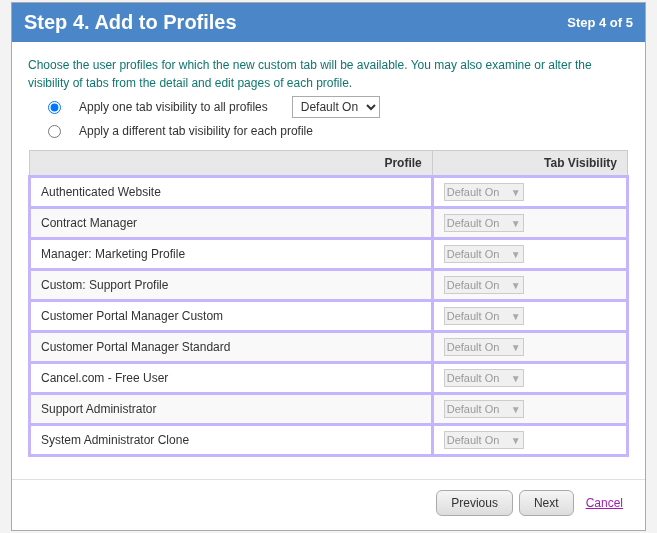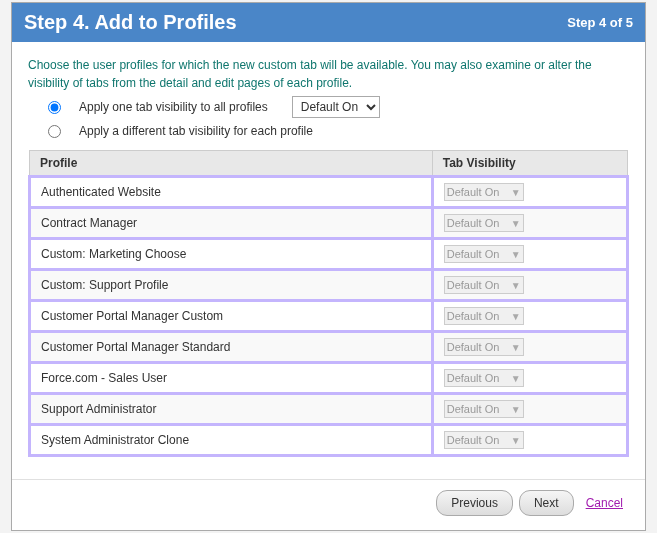--- a/index.html
+++ b/index.html
@@ -79,21 +79,21 @@
     .profiles-table {
       width: 100%;
       border-collapse: collapse;
       border: 1px solid #ccc;
       margin-bottom: 12px;
     }
     .profiles-table th {
       background: #e8e8e8;
       border: 1px solid #ccc;
       padding: 5px 10px;
-      text-align: left;
+      text-align: right;
       font-size: 12px;
       font-weight: bold;
       color: #333;
     }
     .profiles-table td {
       border: 3px solid #c4b5fd;
       padding: 5px 10px;
       font-size: 12px;
       color: #333;
     }
@@ -130,21 +130,21 @@
       gap: 6px;
       border-top: 1px solid #e0e0e0;
     }
     .btn {
       padding: 5px 14px;
       font-size: 12px;
       border: 1px solid #aaa;
       cursor: pointer;
       background: linear-gradient(to bottom, #f5f5f5, #ddd);
       color: #333;
-      border-radius: 11px;
+      border-radius: 6px;
     }
     .btn-cancel {
       background: none;
       border: none;
       color: #a21caf;
       cursor: pointer;
       font-size: 12px;
       padding: 5px 6px;
       text-decoration: underline;
     }
@@ -192,21 +192,21 @@
               </div></td>
           </tr>
           <tr>
             <td>Contract Manager</td>
             <td><div class="disabled-select">
                 <span class="disabled-select-text">Default On</span>
                 <span class="disabled-select-arrow">▼</span>
               </div></td>
           </tr>
           <tr>
-            <td>Custom: Marketing Choose</td>
+            <td>Manager: Marketing Profile</td>
             <td><div class="disabled-select">
                 <span class="disabled-select-text">Default On</span>
                 <span class="disabled-select-arrow">▼</span>
               </div></td>
           </tr>
           <tr>
             <td>Custom: Support Profile</td>
             <td><div class="disabled-select">
                 <span class="disabled-select-text">Default On</span>
                 <span class="disabled-select-arrow">▼</span>
@@ -220,21 +220,21 @@
               </div></td>
           </tr>
           <tr>
             <td>Customer Portal Manager Standard</td>
             <td><div class="disabled-select">
                 <span class="disabled-select-text">Default On</span>
                 <span class="disabled-select-arrow">▼</span>
               </div></td>
           </tr>
           <tr>
-            <td>Force.com - Sales User</td>
+            <td>Cancel.com - Free User</td>
             <td><div class="disabled-select">
                 <span class="disabled-select-text">Default On</span>
                 <span class="disabled-select-arrow">▼</span>
               </div></td>
           </tr>
           <tr>
             <td>Support Administrator</td>
             <td><div class="disabled-select">
                 <span class="disabled-select-text">Default On</span>
                 <span class="disabled-select-arrow">▼</span>

